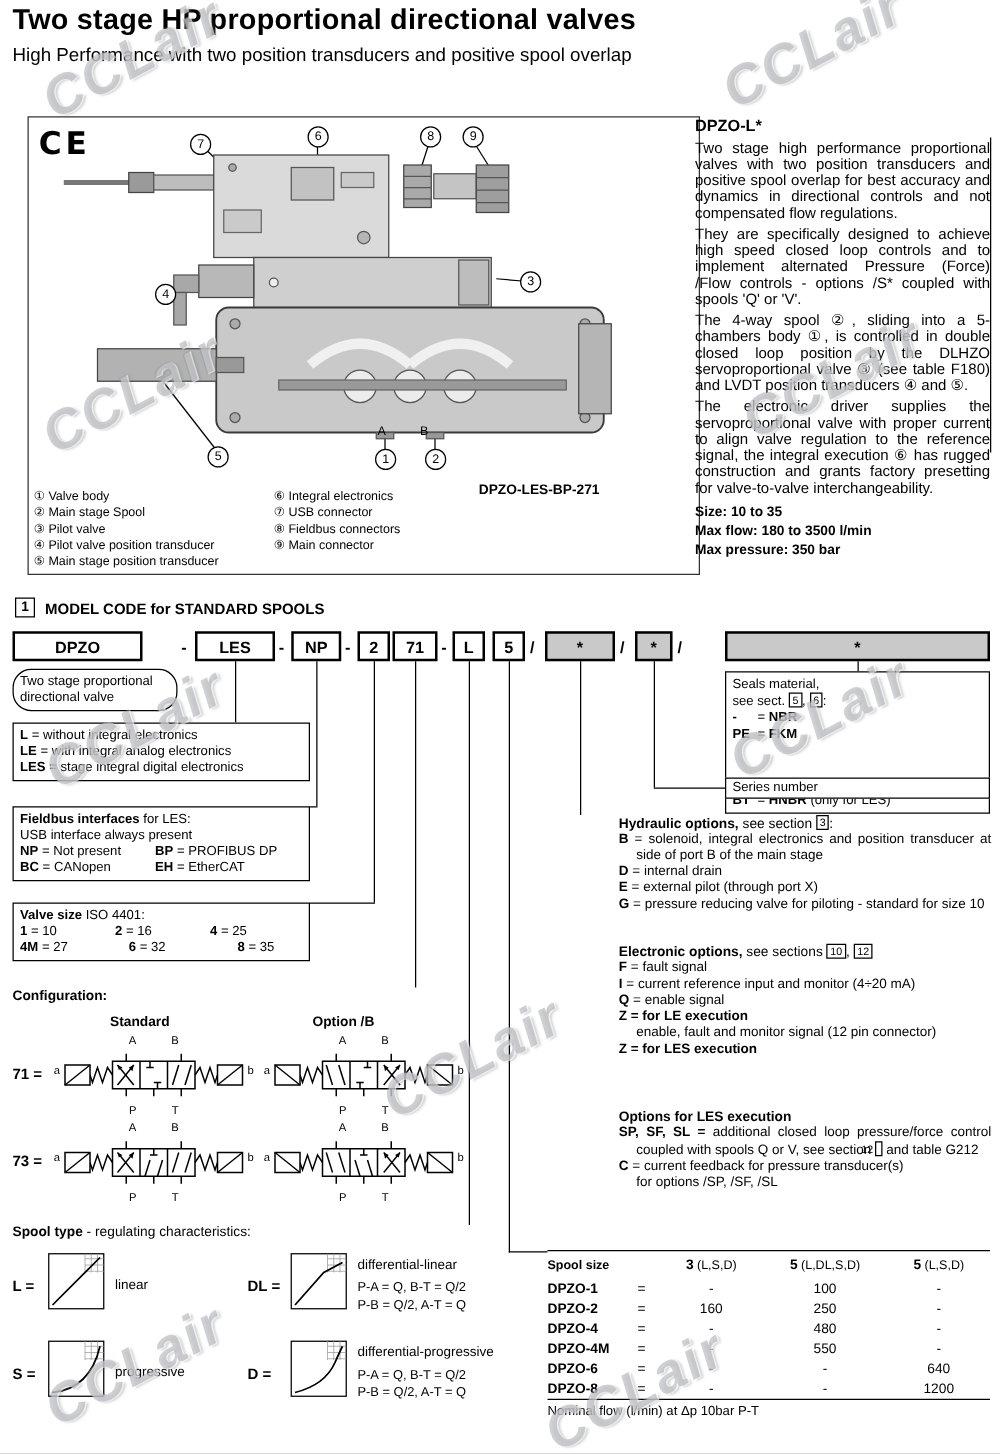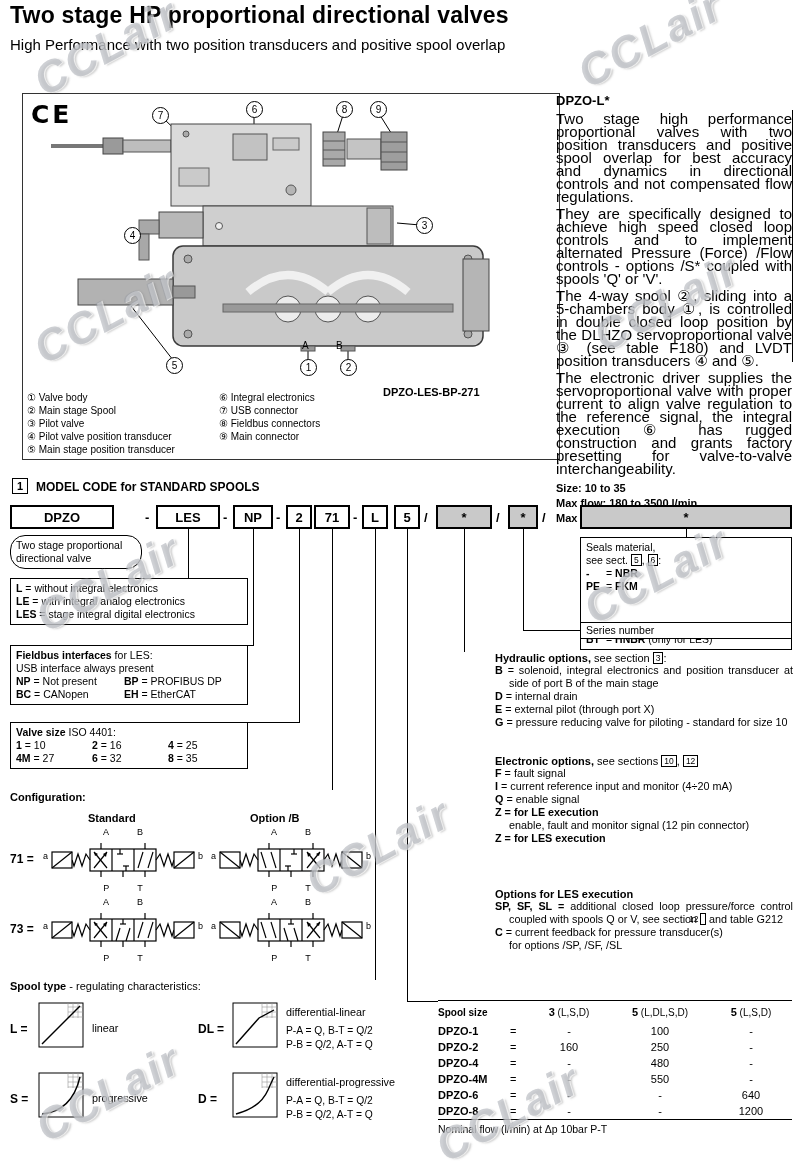--- a/index.html
+++ b/index.html
@@ -10,21 +10,21 @@
   .wm { position:absolute; font-size:44px; font-weight:bold; font-style:italic; color:rgba(150,155,165,0.45); text-shadow:1px 1px 0 rgba(255,255,255,0.6), 2px 2px 2px rgba(120,120,120,0.35); transform:rotate(-28deg); letter-spacing:2px; z-index:40; pointer-events:none; }
   .title { font-size:23px; font-weight:bold; letter-spacing:0.2px; }
   .subtitle { font-size:15px; }
   .photobox { position:absolute; left:10px; top:93px; width:538px; height:367px; border:1px solid #333;margin-left:12px; }
   .ce { font-size:25px; font-weight:bold; letter-spacing:3px; font-family:"DejaVu Sans", sans-serif; }
   .co { position:absolute; width:17px; height:17px; border:1.3px solid #000; border-radius:50%; background:#fff; font-size:10px; display:flex; align-items:center; justify-content:center; z-index:3; }
   .caption { font-size:11px; font-weight:bold; }
   .leg { font-size:10px; line-height:13px; white-space:nowrap; }
   .intro { position:absolute; left:556px; top:93px; width:236px; }
   .intro h2 { font-size:13px; font-weight:bold; margin-bottom:4px; }
-  .intro p { font-size:15px; line-height:13px; text-align:justify; margin-bottom:4px; }
+  .intro p { font-size:12px; line-height:13px; text-align:justify; margin-bottom:4px; }
   .spec { font-size:11px; line-height:15px; }
   .secnum { position:absolute; width:16px; height:16px; border:1px solid #000; font-size:11px; font-weight:bold; display:flex; align-items:center; justify-content:center; }
   .sechead { font-size:12px; font-weight:bold; }
   .cbox { position:absolute; top:505px; height:24px; border:2px solid #000; background:#fff; display:flex; align-items:center; justify-content:center; font-size:13px; font-weight:bold; }
   .cbox.gray { background:#c9c9c9; }
   .csep { position:absolute; top:505px; height:24px; display:flex; align-items:center; font-size:13px; font-weight:bold; }
   .vline { position:absolute; width:1px; background:#000; }
   .hline { position:absolute; height:1px; background:#000; }
   .dbox { position:absolute; border:1px solid #000; background:#fff; font-size:10.5px; line-height:13px; padding:3px 5px; }
   .opt { font-size:10.8px; line-height:13px; padding-left:14px; text-indent:-14px; text-align:justify; }
@@ -234,21 +234,21 @@
   </div>
 </div>
 
 <div class="dbox" style="left:10px; top:722px; width:238px;">
   <div><span class="b">Valve size</span><span> ISO 4401:</span></div>
   <div style="display:flex;">
     <div style="width:76px;"><span class="b">1</span> <span>= 10</span></div>
     <div style="width:76px;"><span class="b">2</span> <span>= 16</span></div>
     <div><span class="b">4</span> <span>= 25</span></div>
   </div>
-  <div style="display:flex;">
+  <div style="display:flex;gap:11px;">
     <div style="width:76px;"><span class="b">4M</span> <span>= 27</span></div>
     <div style="width:76px;"><span class="b">6</span> <span>= 32</span></div>
     <div><span class="b">8</span> <span>= 35</span></div>
   </div>
 </div>
 
 <div class="abs b" style="left:10px; top:791px; font-size:11px;">Configuration:</div>
 <div class="abs b" style="left:88px; top:812px; font-size:11px;">Standard</div>
 <div class="abs b" style="left:250px; top:812px; font-size:11px;">Option /B</div>
 <div class="abs b" style="left:10px; top:852px; font-size:12px;">71 =</div>

